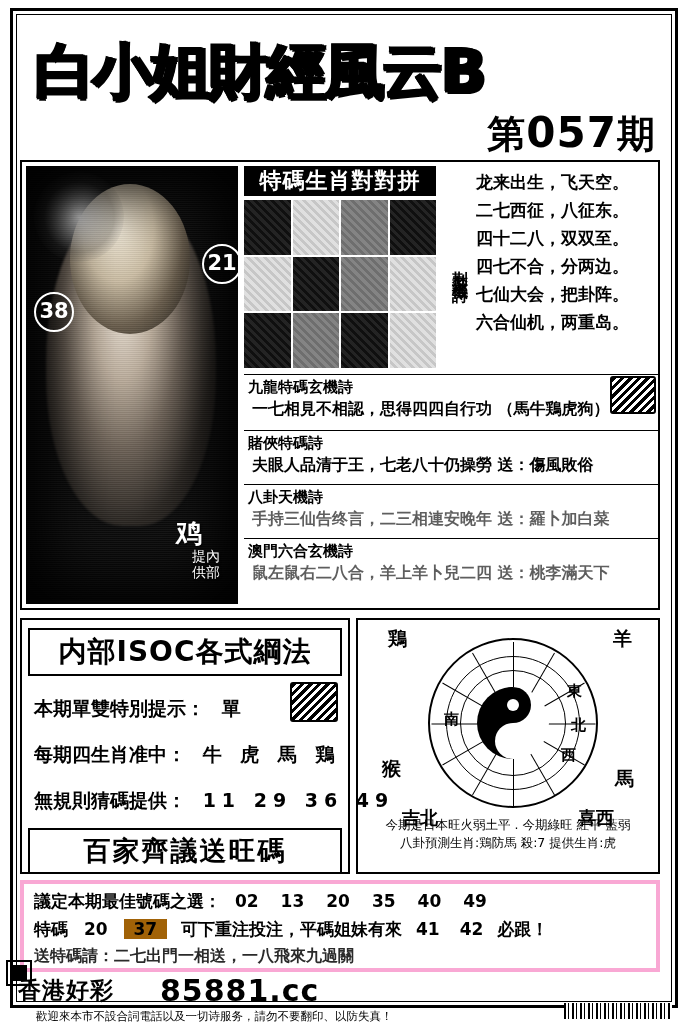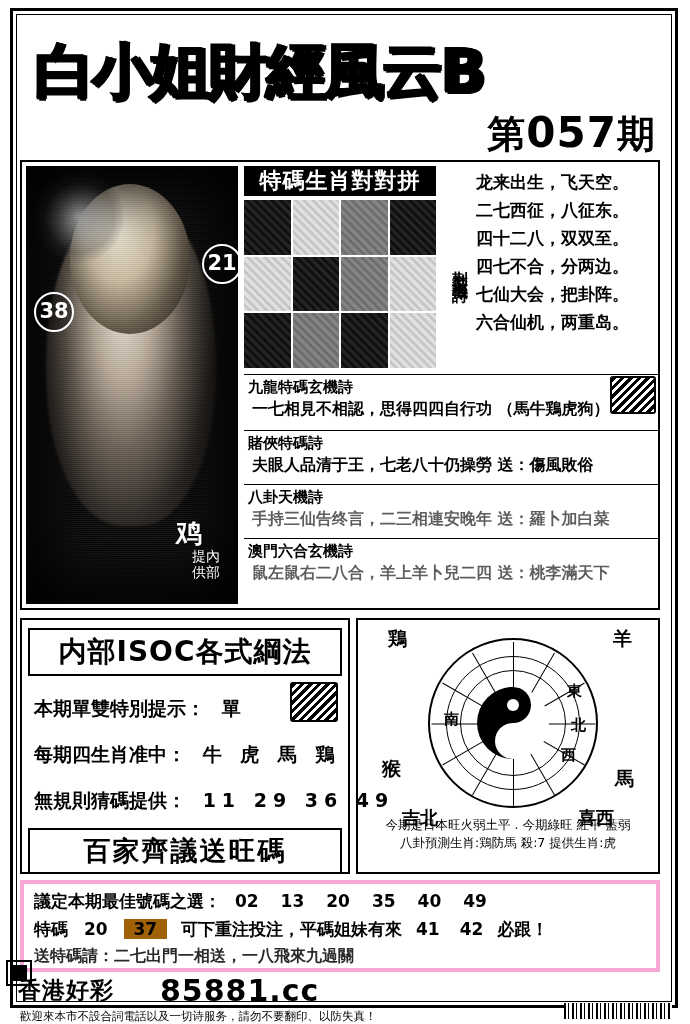--- a/index.html
+++ b/index.html
@@ -108,21 +108,21 @@
   .bb-row .nums{letter-spacing:0px;margin-left:8px;}
   .bb-row .nums b{margin-right:22px;}
   .bb-row2{font-size:17px;font-weight:bold;margin:5px 0 0 10px;white-space:nowrap;}
   .hl{background:#a16207;padding:0 10px;}
   .bb-row3{font-size:16px;font-weight:bold;margin:5px 0 0 10px;white-space:nowrap;color:#2a2a2a;}
 
   
   .footer{position:absolute;left:10px;top:975px;width:668px;height:46px;}
   .fl{position:absolute;left:8px;top:0;font-size:23px;font-weight:bold;letter-spacing:1px;}
   .fnum{position:absolute;left:150px;top:-2px;font-size:30px;font-weight:bold;letter-spacing:1px;}
-  .fdisc{position:absolute;left:10px;top:34px;font-size:11.5px;white-space:nowrap;}
+  .fdisc{position:absolute;left:26px;top:34px;font-size:11.5px;white-space:nowrap;}
   .barcode{position:absolute;right:6px;top:28px;width:108px;height:16px;
     background:repeating-linear-gradient(90deg,#000 0 2px,#fff 2px 4px,#000 4px 5px,#fff 5px 8px);}
   .logo-sq{position:absolute;left:6px;top:960px;width:22px;height:22px;border:2px solid #000;}
   .logo-sq i{position:absolute;left:3px;top:3px;right:3px;bottom:3px;background:#000;}
 </style>
 </head>
 <body>
 
 <div class="page">
   <div class="frame"></div>

